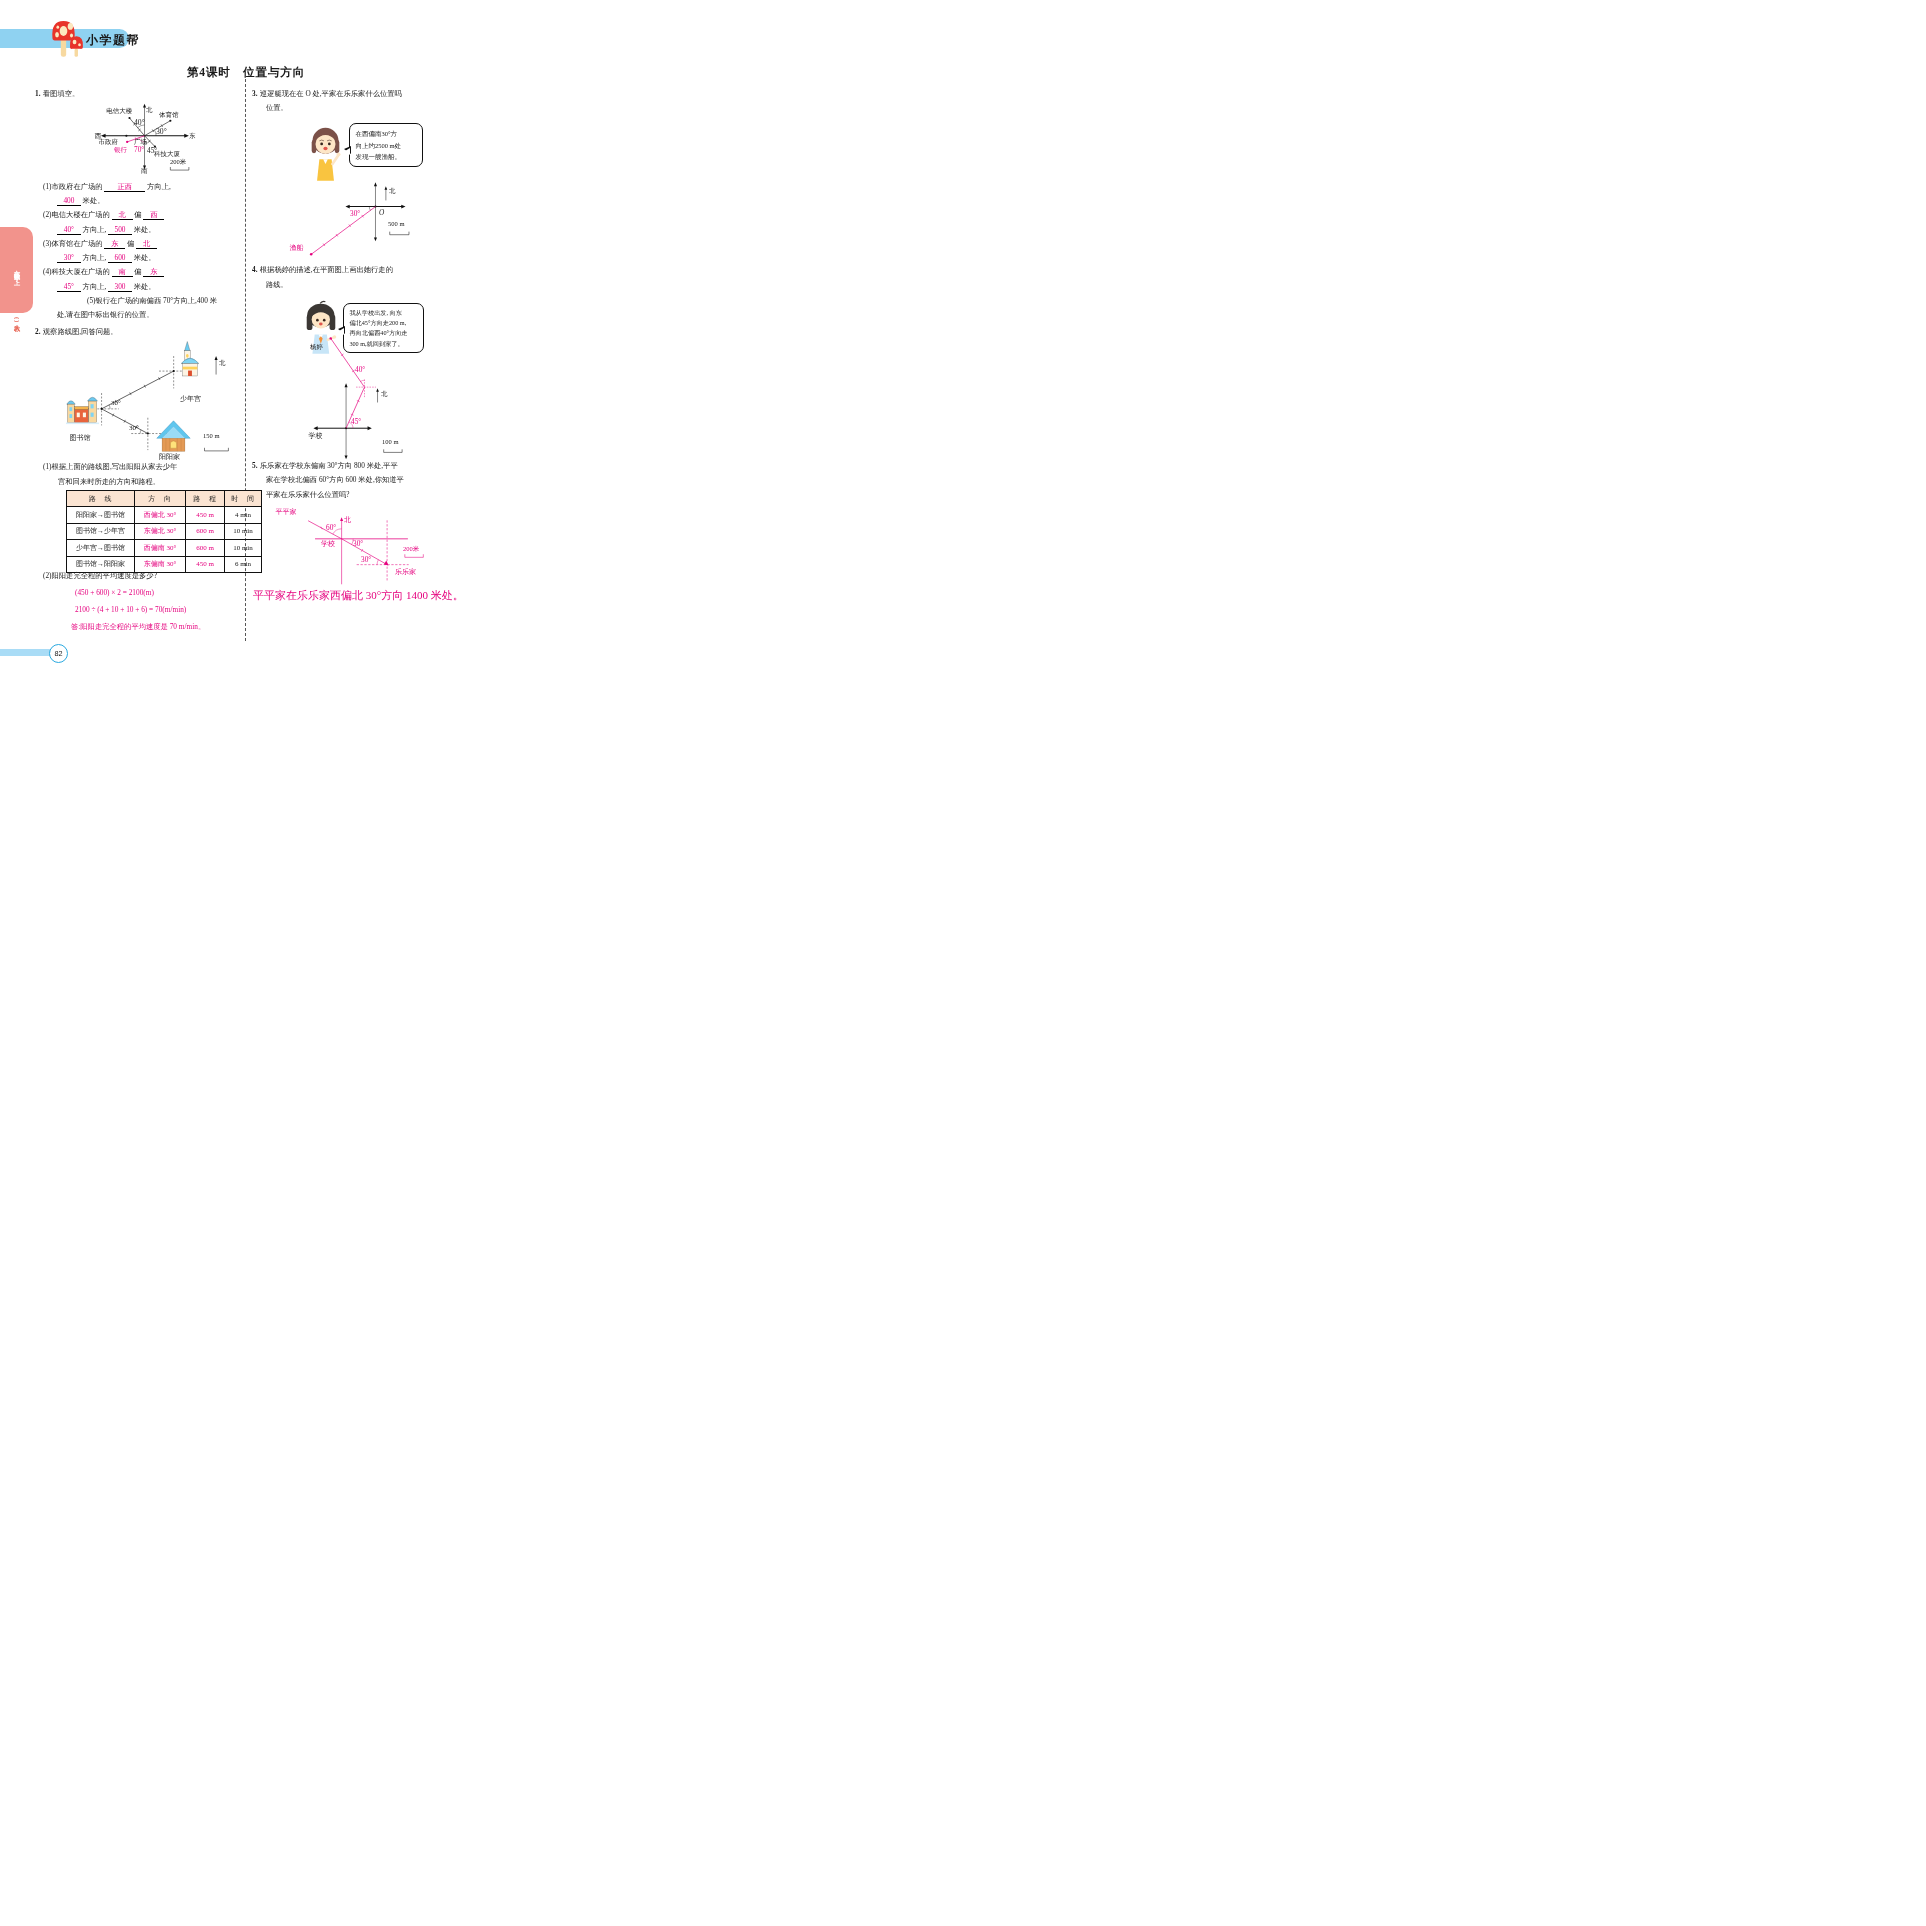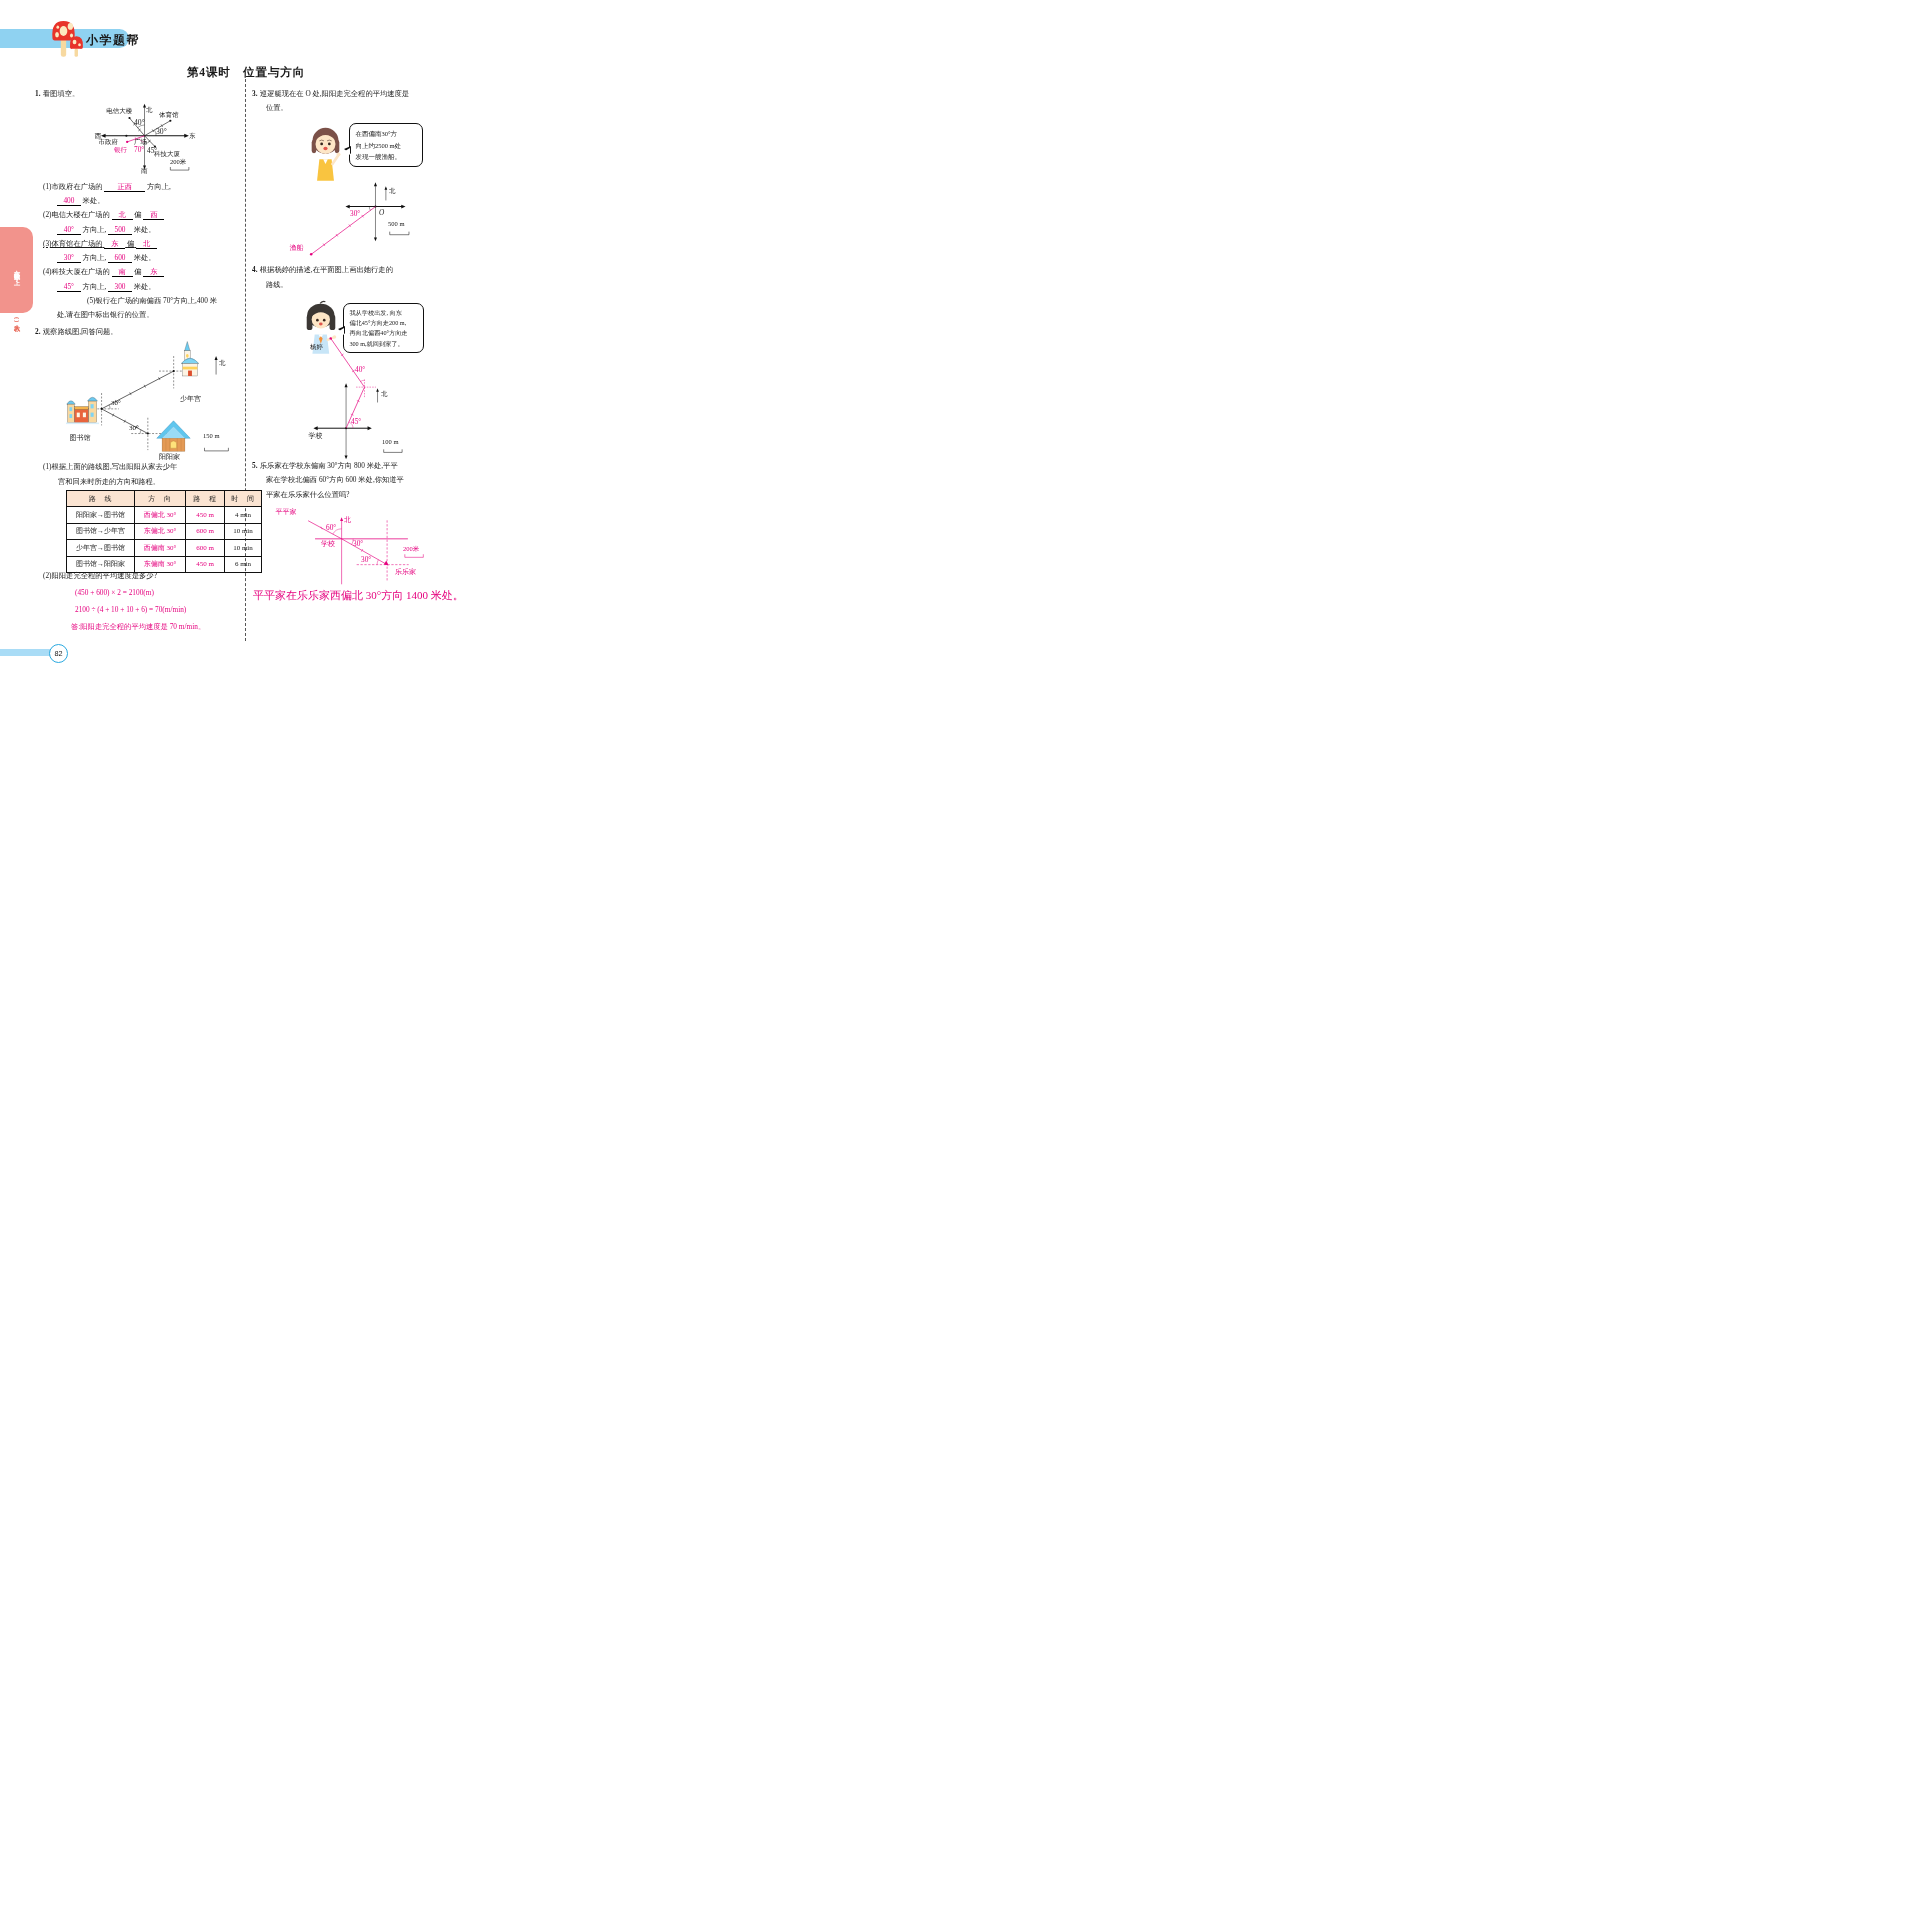--- a/index.html
+++ b/index.html
@@ -167,21 +167,21 @@
     <span>偏</span>
     <span class="blank sm"><span>西</span></span>
   </div>
   <div class="fill" style="left:57px;top:225px;">
     <span class="blank"><span>40°</span></span>
     <span>方向上,</span>
     <span class="blank"><span>500</span></span>
     <span>米处。</span>
   </div>
 
-  <div class="fill" style="left:43px;top:239px;text-decoration:underline;">
+  <div class="fill" style="left:43px;top:239px;">
     <span>(3)体育馆在广场的</span>
     <span class="blank sm"><span>东</span></span>
     <span>偏</span>
     <span class="blank sm"><span>北</span></span>
   </div>
   <div class="fill" style="left:57px;top:253px;">
     <span class="blank"><span>30°</span></span>
     <span>方向上,</span>
     <span class="blank"><span>600</span></span>
     <span>米处。</span>
@@ -329,21 +329,21 @@
     </tr>
   </tbody>
     </table>
 
   <div class="qline" style="left:43px;top:571px;">(2)阳阳走完全程的平均速度是多少?</div>
   <div class="eq" style="left:75px;top:588px;">(450 + 600) × 2 = 2100(m)</div>
   <div class="eq" style="left:75px;top:605px;">2100 ÷ (4 + 10 + 10 + 6) = 70(m/min)</div>
   <div class="eq" style="left:71px;top:622px;">答:阳阳走完全程的平均速度是 70 m/min。</div>
 
   <div class="qline" style="left:252px;top:89px;">
-    <span class="qnum">3.</span><span>巡逻艇现在在 O 处,阳阳走完全程的平均速度是</span>
+    <span class="qnum">3.</span><span>巡逻艇现在在 O 处,平家在乐乐家什么位置吗</span>
   </div>
   <div class="qline" style="left:266px;top:103px;">位置。</div>
 
   <svg class="abs" style="left:304px;top:123px;" width="43" height="58" viewBox="0 0 112 150">
     <circle cx="56" cy="46" r="34" fill="#7B5148"></circle>
     <rect x="20" y="44" width="12" height="34" rx="6" fill="#7B5148"></rect>
     <rect x="80" y="44" width="12" height="34" rx="6" fill="#7B5148"></rect>
     <circle cx="56" cy="54" r="26" fill="#FDE6C6"></circle>
     <path d="M28,46 Q56,16 84,46 L84,36 Q56,8 28,36 Z" fill="#7B5148"></path>
     <circle cx="46" cy="54" r="3.6" fill="#35241C"></circle>

